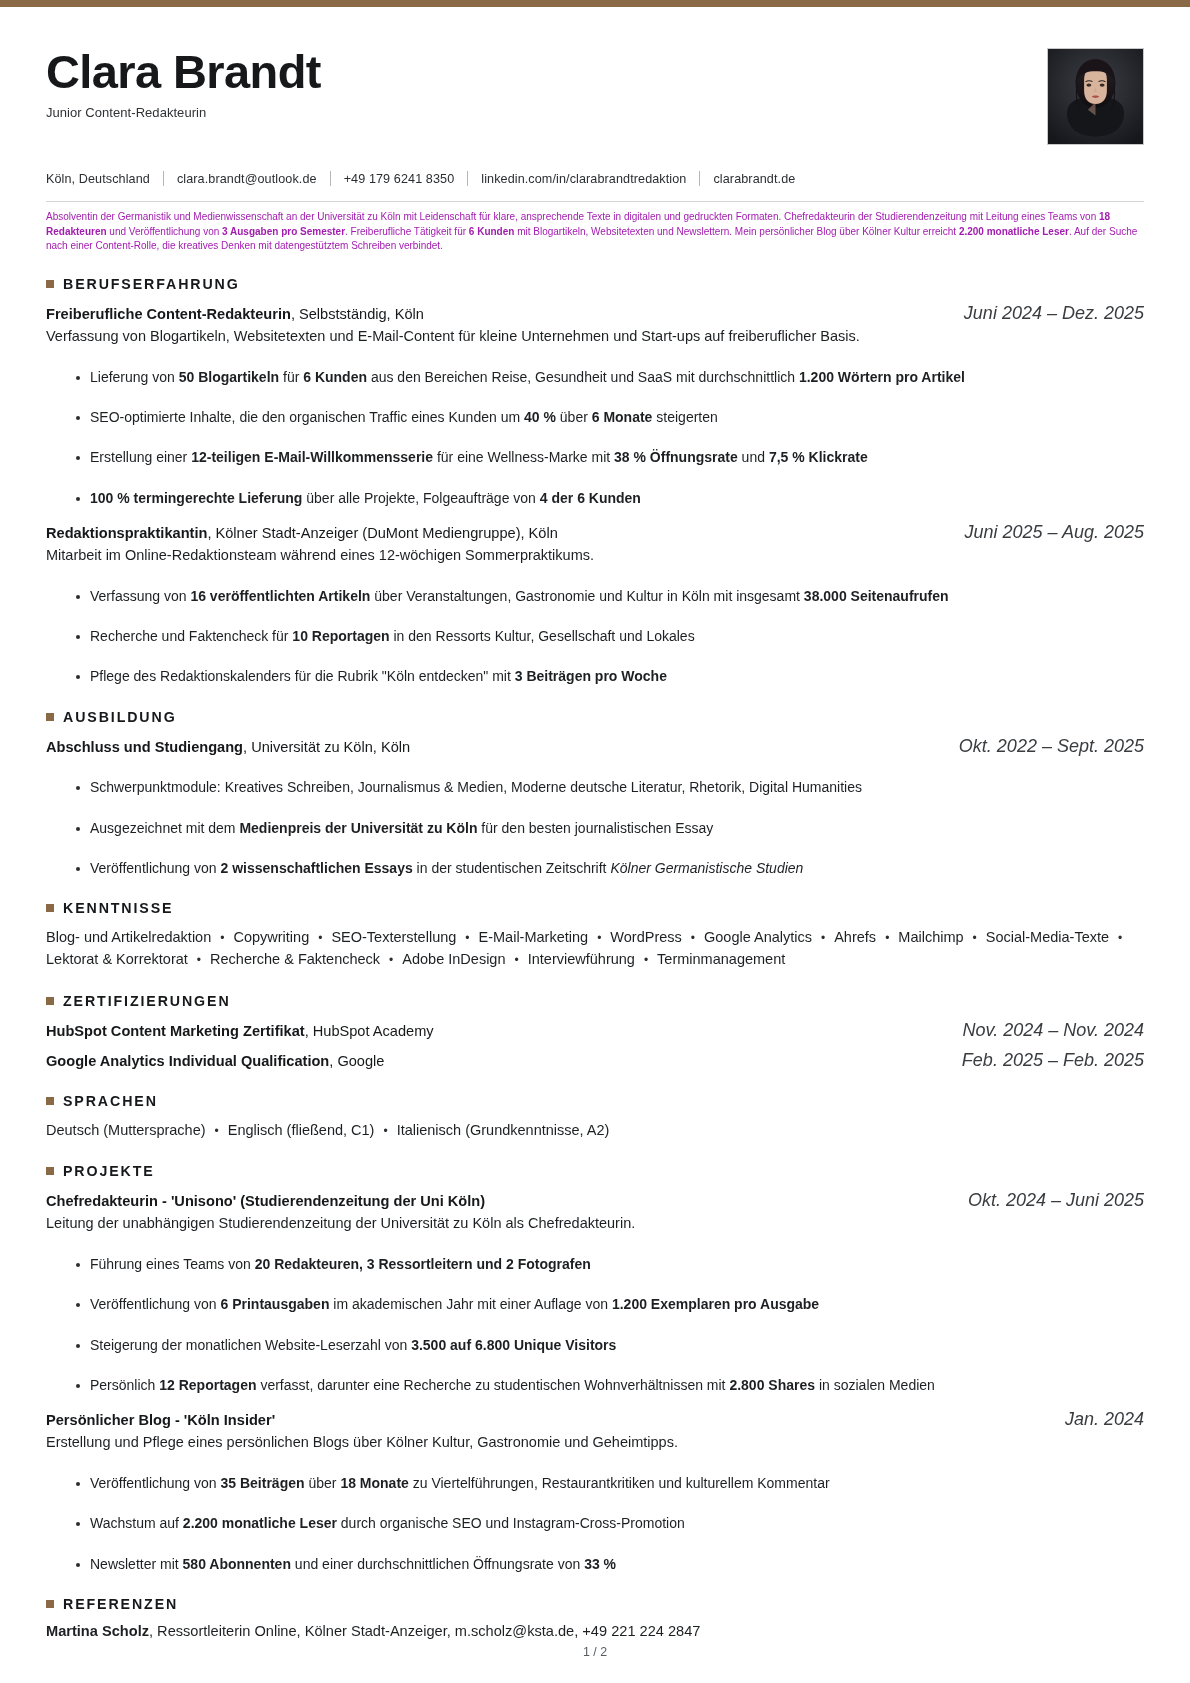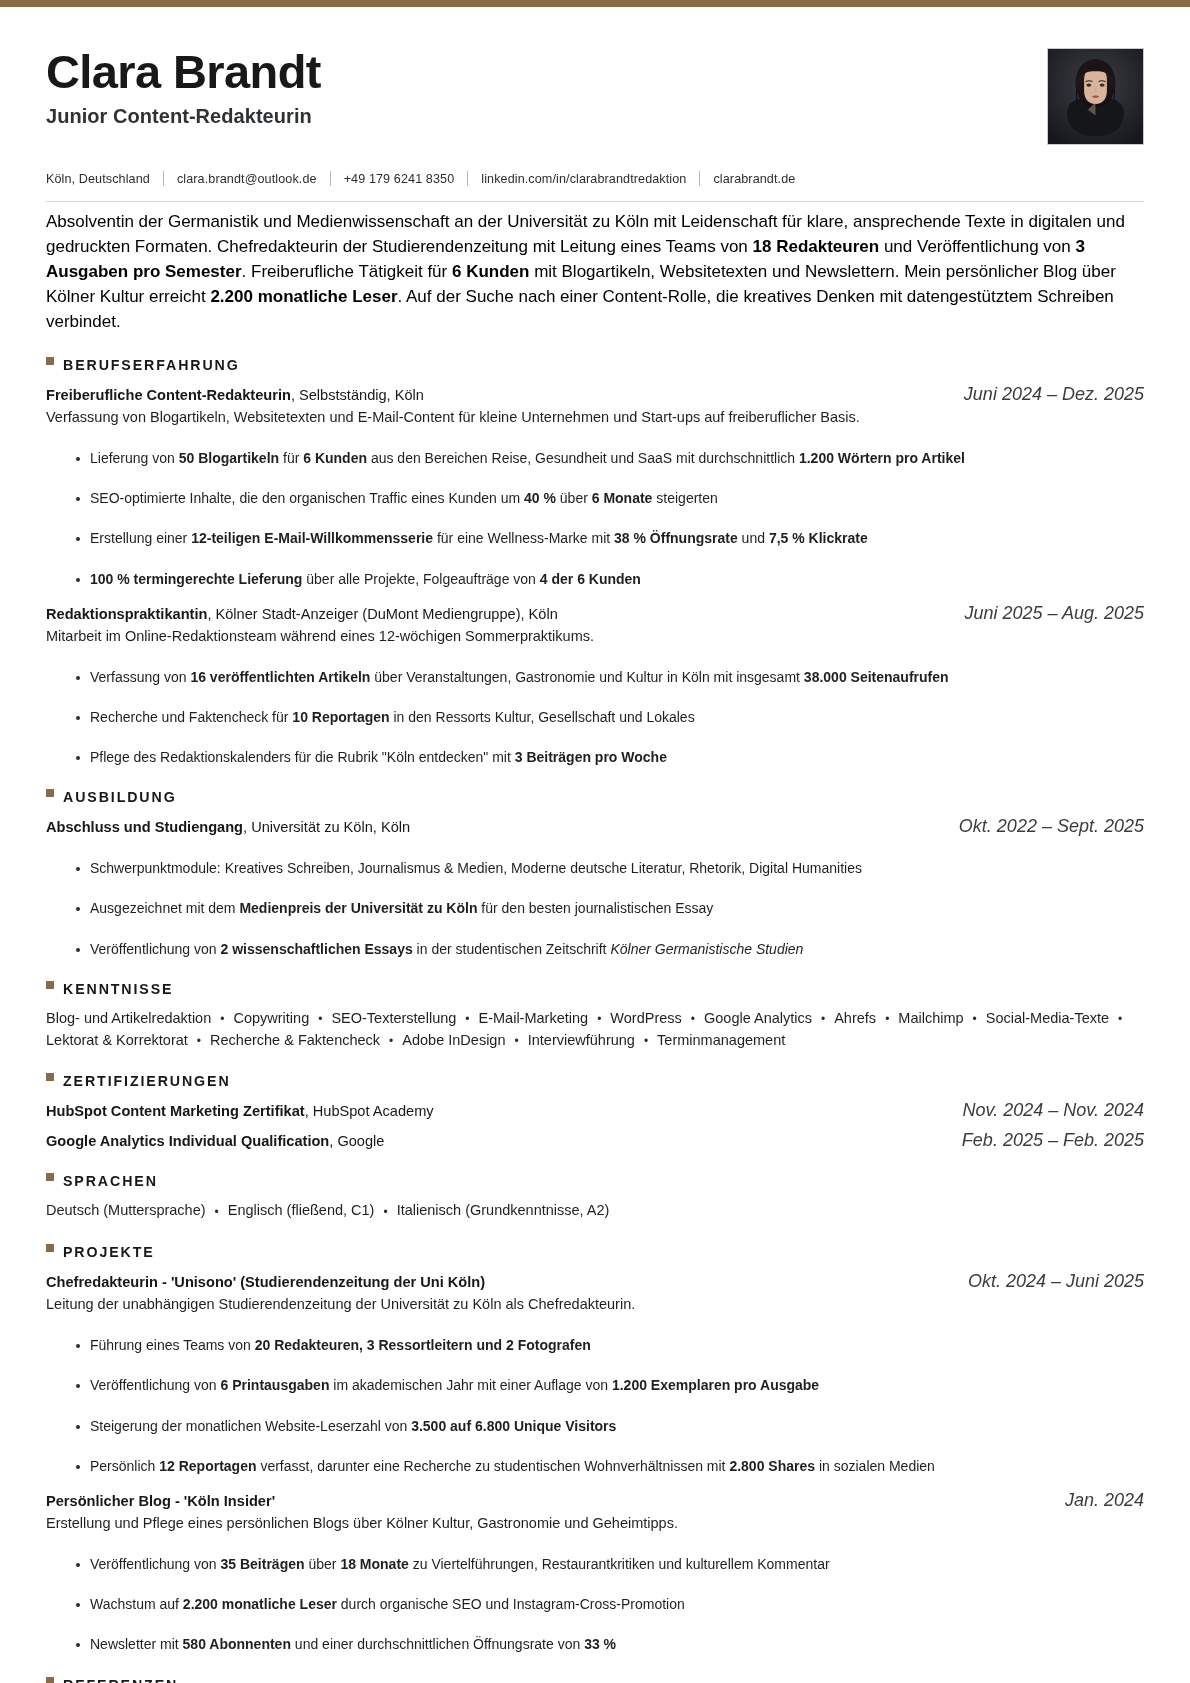--- a/index.html
+++ b/index.html
@@ -38,23 +38,23 @@
   .header-left { flex:1 1 auto; min-width:0; padding-top:4px; }
   .name {
     font-size:47px;
     font-weight:bold;
     letter-spacing:-0.6px;
     color:#16181a;
     line-height:1.04;
     margin:0 0 8px 0;
   }
   .role {
-    font-size:20px;
+    font-size:13px;
     color:#2f3235;
-    font-weight:700;
+    font-weight:400;
     margin:0 0 0 0;
     letter-spacing:0.05px;
   }
   .photo {
     width:95px; height:95px;
     flex:0 0 auto;
     margin-top:4px;
     border:1px solid #c9c9c9;
     background:#22242a;
     position:relative;
@@ -82,31 +82,32 @@
   .hr {
     margin-top:15px;
     border:0;
     border-top:1px solid #d5d5d5;
     height:0;
   }
 
   
   .summary {
     margin-top:0;
-    font-size:17px;
+    font-size:10px;
     line-height:1.47;
-    color:#000000;
+    color:#a21caf;
     text-align:left;
   }
   .summary b { font-weight:bold; }
 
   
   .section { margin-top:22px; }
   .section-head {
     display:flex;
+    align-items:center;
     gap:9px;
     margin-bottom:11px;
   }
   .section-marker {
     width:8px; height:8px;
     background:#8a6a46;
     flex:0 0 auto;
     display:block;
   }
   .section-title {

